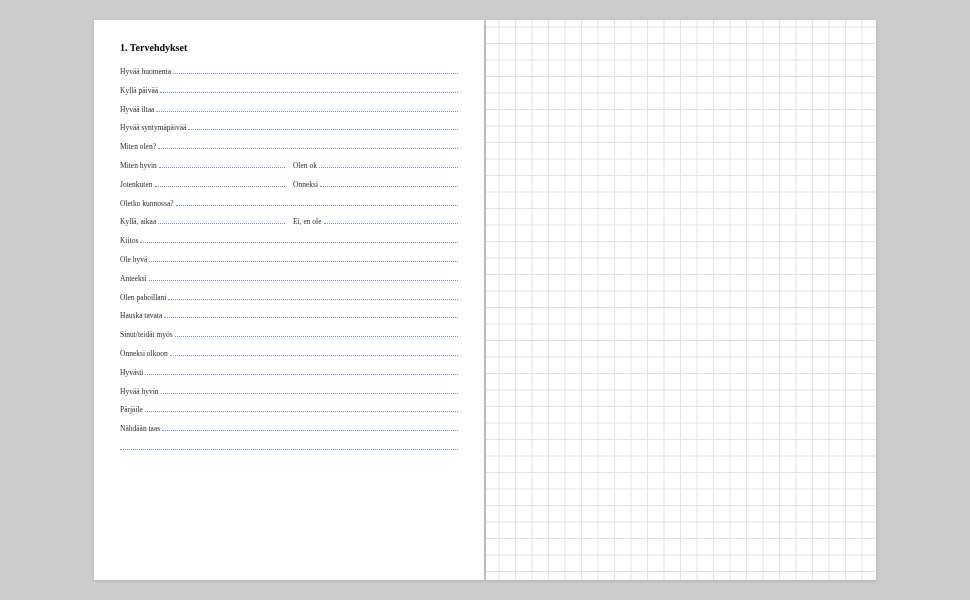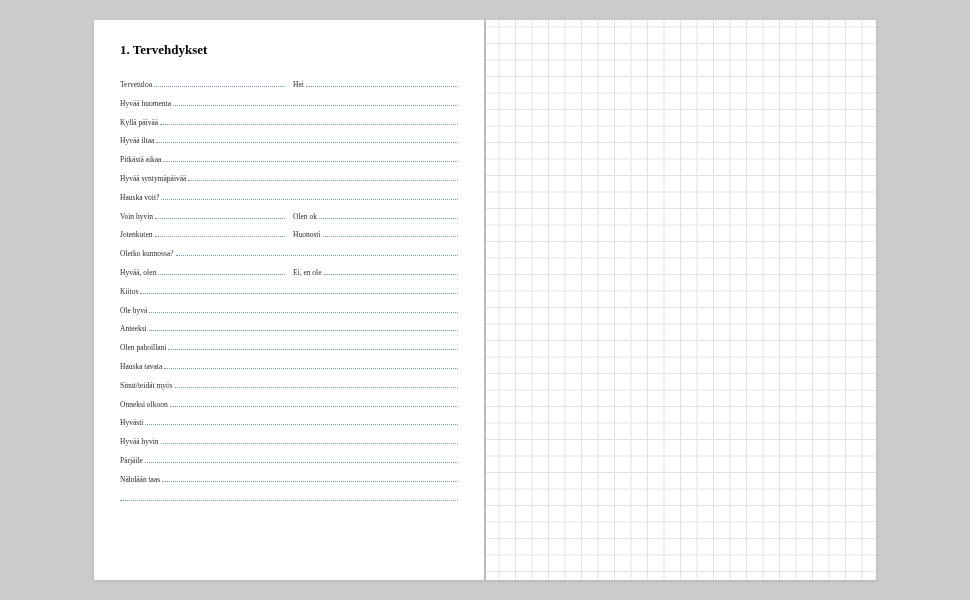--- a/index.html
+++ b/index.html
@@ -19,24 +19,24 @@
   .page {
     background: #ffffff;
     width: 390px;
     height: 560px;
     box-shadow: 0 1px 3px rgba(0,0,0,0.15);
   }
   .page-left {
     padding: 22px 26px 20px 26px;
   }
   .heading {
-    font-size: 13px;
+    font-size: 10px;
     font-weight: bold;
     color: #000;
-    margin-bottom: 22px;
+    margin-bottom: 14px;
   }
   .entries {
     display: flex;
     flex-direction: column;
     gap: 7.8px;
   }
   .row {
     display: flex;
     align-items: baseline;
     height: 11px;
@@ -72,93 +72,77 @@
 </style>
 </head>
 <body>
 
 <div class="spread">
   <div class="page page-left">
     <div class="heading">1. Tervehdykset</div>
     <div class="entries" id="entries">
         <div class="row">
           <div class="cell">
-            <span class="label">Tervetuloa</span>
-            <span class="fill"></span>
-          </div>
-          <div class="cell">
-            <span class="label">Hei</span>
-            <span class="fill"></span>
-          </div>
-        </div>
-        <div class="row">
-          <div class="cell">
             <span class="label">Hyvää huomenta</span>
             <span class="fill"></span>
           </div>
         </div>
         <div class="row">
           <div class="cell">
             <span class="label">Kyllä päivää</span>
             <span class="fill"></span>
           </div>
         </div>
         <div class="row">
           <div class="cell">
             <span class="label">Hyvää iltaa</span>
             <span class="fill"></span>
           </div>
         </div>
         <div class="row">
           <div class="cell">
-            <span class="label">Pitkästä aikaa</span>
-            <span class="fill"></span>
-          </div>
-        </div>
-        <div class="row">
-          <div class="cell">
             <span class="label">Hyvää syntymäpäivää</span>
             <span class="fill"></span>
           </div>
         </div>
         <div class="row">
           <div class="cell">
-            <span class="label">Hauska voit?</span>
-            <span class="fill"></span>
-          </div>
-        </div>
-        <div class="row">
-          <div class="cell">
-            <span class="label">Voin hyvin</span>
+            <span class="label">Miten olen?</span>
+            <span class="fill"></span>
+          </div>
+        </div>
+        <div class="row">
+          <div class="cell">
+            <span class="label">Miten hyvin</span>
             <span class="fill"></span>
           </div>
           <div class="cell">
             <span class="label">Olen ok</span>
             <span class="fill"></span>
           </div>
         </div>
         <div class="row">
           <div class="cell">
             <span class="label">Jotenkuten</span>
             <span class="fill"></span>
           </div>
           <div class="cell">
-            <span class="label">Huonosti</span>
+            <span class="label">Onneksi</span>
             <span class="fill"></span>
           </div>
         </div>
         <div class="row">
           <div class="cell">
             <span class="label">Oletko kunnossa?</span>
             <span class="fill"></span>
           </div>
         </div>
         <div class="row">
           <div class="cell">
-            <span class="label">Hyvää, olen</span>
+            <span class="label">Kyllä, aikaa</span>
             <span class="fill"></span>
           </div>
           <div class="cell">
             <span class="label">Ei, en ole</span>
             <span class="fill"></span>
           </div>
         </div>
         <div class="row">
           <div class="cell">
             <span class="label">Kiitos</span>

